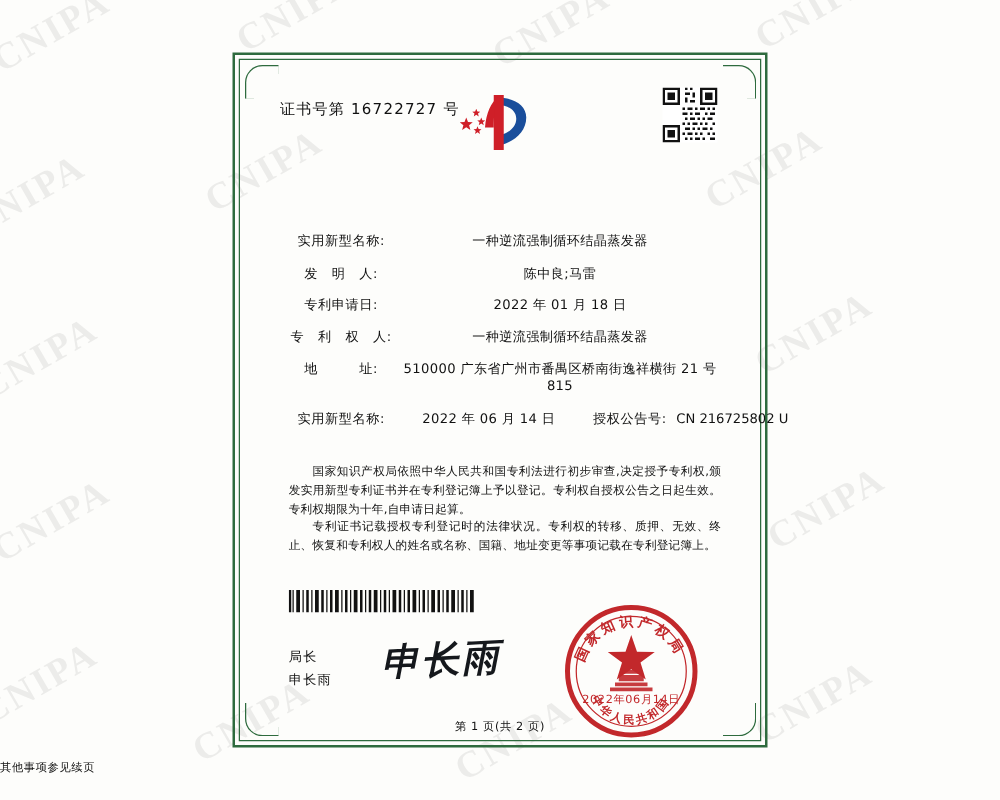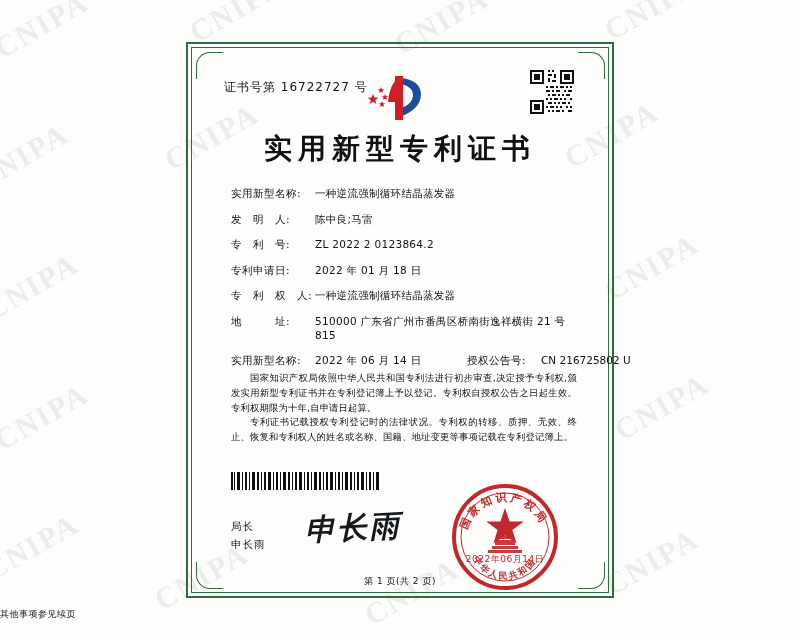--- a/index.html
+++ b/index.html
@@ -116,20 +116,21 @@
     top: 186px;
     width: 350px;
   }
   .row {
     display: flex;
     align-items: baseline;
     margin-bottom: 11.5px;
     font-size: 10.5px;
     color: #111;
     line-height: 14px;
+    text-align: center;
   }
   .row .lbl {
     width: 84px;
     flex: 0 0 84px;
     letter-spacing: 0.5px;
   }
   .row .val {
     flex: 1 1 auto;
     letter-spacing: 0.3px;
   }
@@ -328,34 +329,29 @@
       <path d="M33 6 C28 10, 24 18, 23 30 L30 30 C30 20, 31 12, 33 6 Z" fill="#cf1f28"></path>
       <g fill="#cf1f28">
         <polygon points="8,22 9.4,25.6 13.2,25.8 10.3,28.2 11.3,32 8,29.8 4.7,32 5.7,28.2 2.8,25.8 6.6,25.6"></polygon>
         <polygon points="16,15 16.9,17.2 19.2,17.3 17.4,18.8 18,21.1 16,19.8 14,21.1 14.6,18.8 12.8,17.3 15.1,17.2"></polygon>
         <polygon points="20,22 20.9,24.2 23.2,24.3 21.4,25.8 22,28.1 20,26.8 18,28.1 18.6,25.8 16.8,24.3 19.1,24.2"></polygon>
         <polygon points="17,29 17.9,31.2 20.2,31.3 18.4,32.8 19,35.1 17,33.8 15,35.1 15.6,32.8 13.8,31.3 16.1,31.2"></polygon>
       </g>
     </svg>
   </div>
 
-  <div class="title">实用新型专利证书</div>
 
   <div class="fields">
     <div class="row">
       <span class="lbl">实用新型名称:</span>
       <span class="val">一种逆流强制循环结晶蒸发器</span>
     </div>
     <div class="row">
       <span class="lbl">发　明　人:</span>
       <span class="val">陈中良;马雷</span>
-    </div>
-    <div class="row">
-      <span class="lbl">专　利　号:</span>
-      <span class="val">ZL 2022 2 0123864.2</span>
     </div>
     <div class="row">
       <span class="lbl">专利申请日:</span>
       <span class="val">2022 年 01 月 18 日</span>
     </div>
     <div class="row">
       <span class="lbl">专　利　权　人:</span>
       <span class="val">一种逆流强制循环结晶蒸发器</span>
     </div>
     <div class="row">

